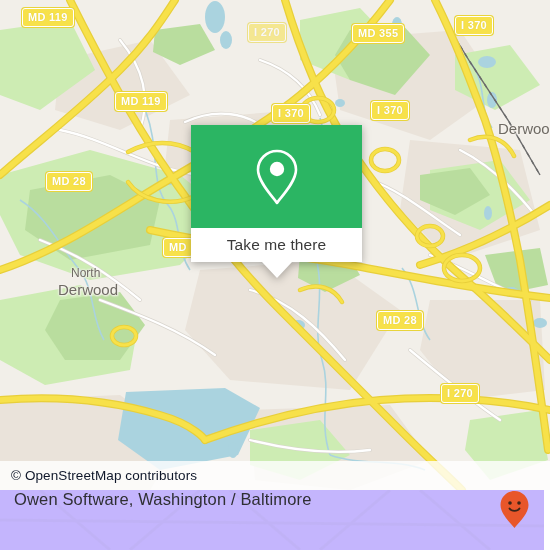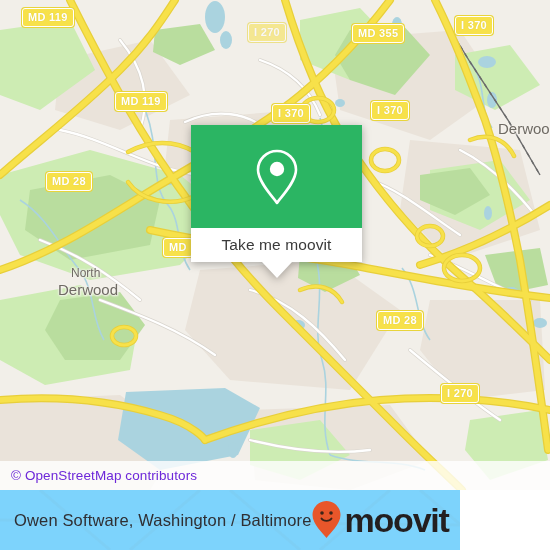--- a/index.html
+++ b/index.html
@@ -46,21 +46,21 @@
       0 0 2px #f6f3ee, 0 0 2px #f6f3ee, 0 0 3px #f6f3ee, 1px 1px 2px #f6f3ee;
   }
 
   
   .attrib{
     position:absolute;left:0;top:461px;width:550px;height:29px;
     background:rgba(255,255,255,.80);
     display:flex;align-items:center;
   }
   .attrib span{
-    font-size:13.5px;color:#6d28d9;padding-left:11px;letter-spacing:.1px;
+    font-size:13.5px;color:#0f172a;padding-left:11px;letter-spacing:.1px;
   }
 
   
   .card{
     position:absolute;left:191px;top:125px;width:171px;
     filter:drop-shadow(0 2px 4px rgba(0,0,0,.30));
   }
   .card-top{
     height:103px;background:#2bb563;
     display:flex;align-items:center;justify-content:center;
@@ -76,23 +76,23 @@
     position:absolute;left:50%;top:137px;transform:translateX(-50%);
     width:0;height:0;
     border-left:15px solid transparent;
     border-right:15px solid transparent;
     border-top:16px solid #ffffff;
   }
   .pin-icon{display:block;}
 
   
   .footer{
-    position:absolute;left:0;top:490px;width:460px;height:60px;
-    background:#7dd3fc;
-    display:flex;align-items:center;justify-content:space-between;
+    position:absolute;left:0;top:490px;width:544px;height:60px;
+    background:#c4b5fd;
+    display:flex;align-items:flex-start;justify-content:space-between;
     overflow:hidden;
   }
   .footer-wm{
     position:absolute;left:0;top:0;width:550px;height:60px;
     opacity:.05;pointer-events:none;
   }
   .footer-title{
     position:relative;z-index:2;
     font-size:16.5px;color:#2f2f33;padding-left:14px;letter-spacing:.15px;
     white-space:nowrap;
@@ -281,21 +281,21 @@
     </div>
 
     <div class="card">
       <div class="card-top">
         <svg class="pin-icon" width="48" height="60" viewBox="0 0 48 60">
           <path d="M24 4 C13.5 4 5 12.4 5 22.8 C5 35 20 50 24 56 C28 50 43 35 43 22.8 C43 12.4 34.5 4 24 4 Z" fill="none" stroke="#ffffff" stroke-width="2.6" stroke-linejoin="round"></path>
           <circle cx="24" cy="22" r="7.2" fill="#ffffff"></circle>
         </svg>
       </div>
       <div class="card-bottom">
-        <span>Take me moovit</span>
+        <span>Take me there</span>
       </div>
       <div class="card-tail"></div>
     </div>
 
   </div>
 
   <div class="footer">
     <svg class="footer-wm" viewBox="0 0 550 60">
       <g stroke="#8a8a8a" stroke-width="3" fill="none">
         <path d="M40,0 L110,60"></path>
@@ -307,17 +307,16 @@
       </g>
     </svg>
     <div class="footer-title">Owen Software, Washington / Baltimore</div>
     <div class="brand">
       <svg width="31" height="40" viewBox="0 0 31 40">
         <path d="M15.5 1 C7.8 1 1.5 7.3 1.5 15 C1.5 24 12 33.5 15.5 38 C19 33.5 29.5 24 29.5 15 C29.5 7.3 23.2 1 15.5 1 Z" fill="#e8562a"></path>
         <circle cx="11" cy="13" r="1.8" fill="#3c2418"></circle>
         <circle cx="20" cy="13" r="1.8" fill="#3c2418"></circle>
         <path d="M10.5 18.5 C12.5 21.6 18.5 21.6 20.5 18.5" fill="none" stroke="#3c2418" stroke-width="1.8" stroke-linecap="round"></path>
       </svg>
-      <span class="brand-word">moovit</span>
     </div>
   </div>
 
 </div>
 
 </body></html>

